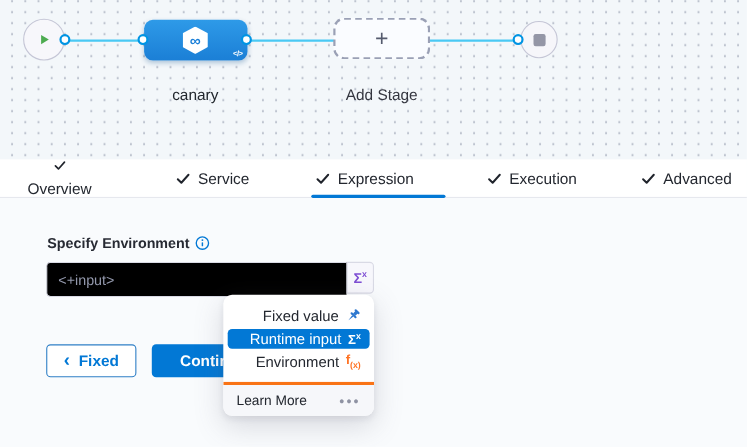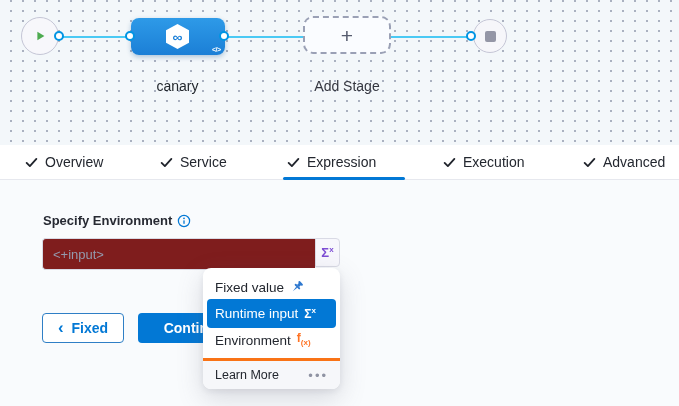--- a/index.html
+++ b/index.html
@@ -64,39 +64,39 @@
   .play-tri{display:block;}
   
   .tabbar{
     position:absolute;left:0;top:145px;width:679px;height:35px;background:#fff;
     border-bottom:1px solid #e6e8ee;box-sizing:border-box;z-index:1;
   }
   .tab{
     position:absolute;top:0;height:34px;display:flex;align-items:center;gap:7px;
     font-size:14px;font-weight:500;color:#23272f;cursor:pointer;white-space:nowrap;
   }
-  .tab-overview{left:25px;}
+  .tab-overview{left:25px;flex-direction:column;}
   .tab-service{left:160px;}
   .tab-environment{left:287px;}
   .tab-execution{left:443px;}
   .tab-advanced{left:583px;}
   .tab-underline{
     position:absolute;left:283px;top:32px;width:122px;height:3px;background:#0278d5;
     border-radius:2px;
   }
   
   .content{position:absolute;left:0;top:180px;width:679px;height:226px;background:#f9fbfd;}
   .form-label-row{
     position:absolute;left:43px;top:33px;display:flex;align-items:center;gap:5px;text-align:right;
   }
   .form-label{font-size:13px;font-weight:700;color:#272a33;}
   .input-group{position:absolute;left:42px;top:58px;width:298px;height:29px;display:flex;}
   .text-input{
     flex:1;min-width:0;border:1px solid #d9dae5;border-right:none;
-    border-radius:4px 0 0 4px;background:#7f1d1d;padding:15px 10px;
+    border-radius:4px 0 0 4px;background:#000000;padding:15px 10px;
     font-size:13px;color:#9499ad;outline:none;font-family:inherit;
   }
   .sigma-btn{
     width:25px;box-sizing:border-box;border:1px solid #d9dae5;border-radius:0 4px 4px 0;
     background:#f7f7fc;color:#7d4dd3;font-weight:700;font-size:13px;cursor:pointer;
     display:flex;align-items:center;justify-content:center;line-height:1;
   }
   sup{font-size:8px;vertical-align:super;}
   sub{font-size:8px;vertical-align:sub;}
   .btn-back{
@@ -112,26 +112,26 @@
     font-size:14px;font-family:inherit;
     display:flex;align-items:center;justify-content:center;
   }
   
   .dropdown{
     position:absolute;left:203px;top:88px;width:137px;background:#fff;border-radius:8px;
     box-shadow:0 2px 6px rgba(40,41,61,.08),0 9px 26px rgba(96,97,112,.22);z-index:10;
   }
   .dd-items{padding:8px 0 7px;}
   .dd-item{
-    height:22px;display:flex;align-items:center;gap:6px;
+    height:22px;display:flex;align-items:center;justify-content:flex-end;gap:6px;
     padding:0 12px;font-size:13.5px;color:#23272f;cursor:pointer;font-weight:500;
   }
   .dd-item.selected{
     background:#0278d5;color:#fff;border-radius:4px;margin:1px 4px;padding:0 8px;
-    height:29px;
+    height:18px;
   }
   .sigma-white{color:#fff;font-weight:700;font-size:12px;line-height:1;}
   .fx-icon{color:#ff7324;font-size:12px;font-weight:700;line-height:1;}
   .dd-footer{
     height:28px;background:#f6f7fa;border-top:3px solid #f97316;border-radius:0 0 8px 8px;
     display:flex;align-items:center;justify-content:space-between;padding:0 12px;
   }
   .learn-more{font-size:12.5px;color:#23272f;cursor:pointer;}
   .dots{color:#8f93a3;font-size:13px;letter-spacing:2px;cursor:pointer;line-height:1;}
 </style>

